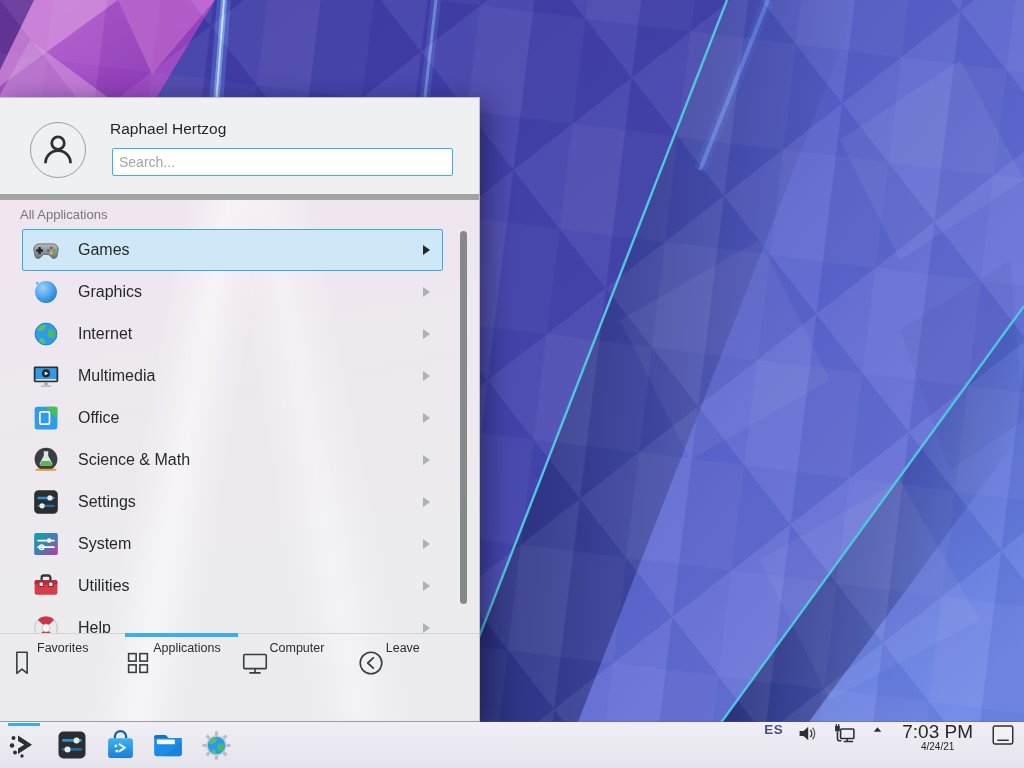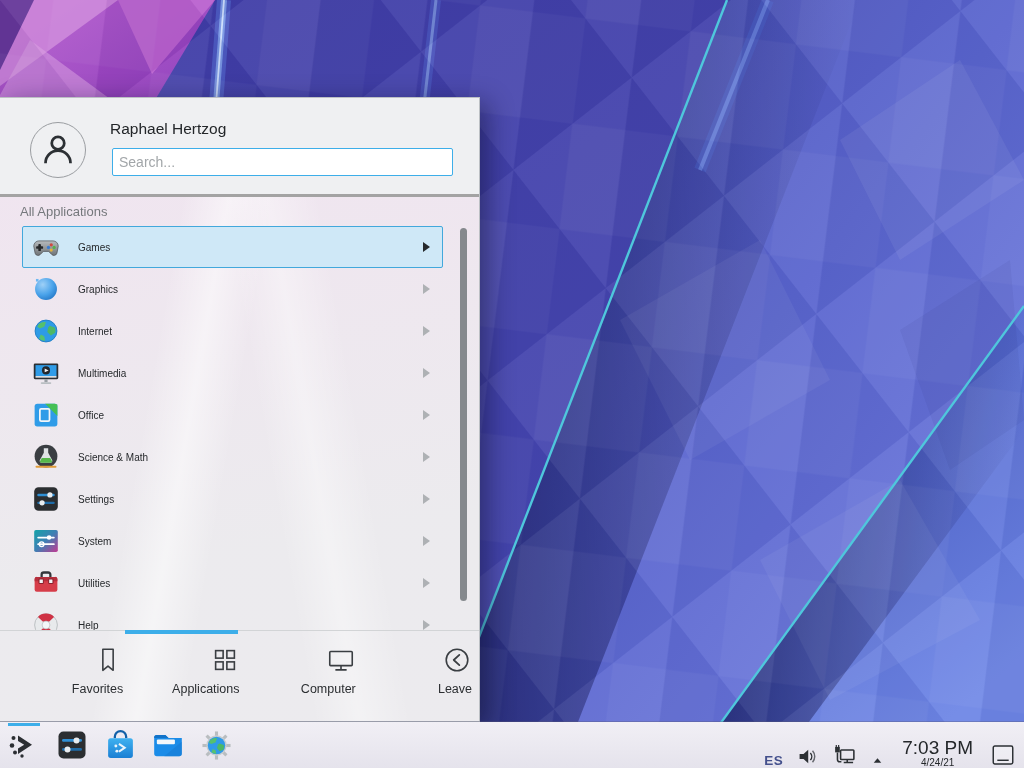--- a/index.html
+++ b/index.html
@@ -14,35 +14,35 @@
   .panel{
     position:absolute;left:0;right:0;bottom:0;height:46px;z-index:10;
     background:linear-gradient(#f1eff5,#e5e3ec);
     box-shadow:0 -1px 0 rgba(90,90,120,.35);
     display:flex;align-items:center;
   }
   .task-icons{display:flex;align-items:center;gap:12px;padding-left:6px;height:100%;}
   .task-btn{position:relative;width:36px;height:44px;display:flex;align-items:center;justify-content:center;cursor:default;}
   .task-btn svg{display:block;}
   .task-active-line{position:absolute;top:0;left:2px;right:2px;height:3px;background:#3daee9;}
-  .tray{margin-left:auto;display:flex;align-items:flex-end;gap:13px;padding-right:8px;height:100%;}
+  .tray{margin-left:auto;display:flex;align-items:flex-start;gap:13px;padding-right:8px;height:100%;}
   .kbd-layout{font-size:13.5px;font-weight:bold;color:#44508c;letter-spacing:.5px;}
   .clock{text-align:center;line-height:1.03;color:#24272a;padding:0 4px;}
   .clock .time{font-size:19px;}
   .clock .date{font-size:10px;}
   
   .kickoff{
     position:absolute;left:0;top:97px;width:480px;height:625px;z-index:5;
     background:#ecebee;border:1px solid #bcc0c4;border-left:none;box-sizing:border-box;
     box-shadow:8px 6px 24px rgba(10,10,40,.45);
     display:flex;flex-direction:column;
   }
   .ko-header{
     position:relative;height:96px;flex:none;background:#eff0f2;
-    border-bottom:3px solid #a3a3a3;
+    border-bottom:6px solid #a3a3a3;
   }
   .ko-avatar{position:absolute;left:30px;top:24px;width:54px;height:54px;border-radius:50%;
     border:1px solid #9a9da1;display:flex;align-items:center;justify-content:center;background:transparent;}
   .ko-username{position:absolute;left:110px;top:22px;font-size:15.5px;color:#232629;}
   .ko-search{
     position:absolute;left:112px;top:50px;width:341px;height:28px;box-sizing:border-box;
     border:1px solid #3daee9;border-radius:2px;background:#fff;
     font-family:inherit;font-size:14px;color:#232629;padding:0 6px;outline:none;
   }
   .ko-search::placeholder{color:#a2a6a9;}
@@ -55,30 +55,30 @@
       linear-gradient(170deg, rgba(243,224,241,.55), rgba(236,233,238,.08) 65%);
   }
   .ko-section-label{position:absolute;z-index:1;left:20px;top:7px;font-size:13px;color:#75787c;}
   .ko-list{position:absolute;z-index:1;left:0;right:0;top:29px;height:404px;overflow:hidden;}
   .ko-row{
     position:relative;height:42px;margin:0 36px 0 22px;box-sizing:border-box;
     display:flex;align-items:center;padding-left:9px;border:1px solid transparent;border-radius:2px;
   }
   .ko-row.selected{background:#cfe8f7;border-color:#42a8dc;}
   .ko-row .app-icon{flex:none;width:28px;height:28px;}
-  .ko-row .label{margin-left:18px;font-size:10px;color:#26292c;}
+  .ko-row .label{margin-left:18px;font-size:16px;color:#26292c;}
   .arrow{position:absolute;right:12px;top:50%;margin-top:-5px;width:0;height:0;
     border-left:7px solid #aeb1b4;border-top:5px solid transparent;border-bottom:5px solid transparent;}
   .ko-row.selected .arrow{border-left-color:#26292c;}
   .ko-scrollbar{position:absolute;z-index:2;right:12px;top:31px;width:7px;height:373px;border-radius:3.5px;background:#85898d;}
   .ko-tabs{
     position:absolute;z-index:1;left:0;right:0;top:433px;bottom:0;
     border-top:1px solid #d2d4d6;display:flex;padding:0 7px;
   }
-  .ko-tab{position:relative;flex:1;display:flex;flex-direction:column;align-items:flex-end;cursor:default;}
+  .ko-tab{position:relative;flex:1;display:flex;flex-direction:row;align-items:flex-start;cursor:default;}
   .ko-tab .tab-active-line{display:none;}
   .ko-tab.active .tab-active-line{display:block;position:absolute;top:-1px;left:2px;right:2px;height:4px;background:#3daee9;}
   .ko-tab svg{margin-top:14px;}
   .ko-tab .tab-label{margin-top:7px;font-size:12.5px;color:#2b2e31;}
   .sprite{position:absolute;width:0;height:0;overflow:hidden;}
 </style>
 </head>
 <body>
 
 <svg class="sprite" aria-hidden="true">

